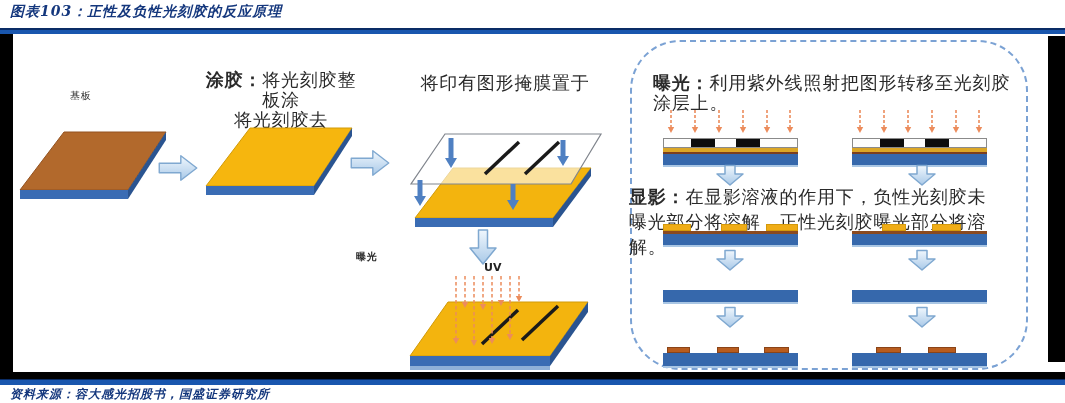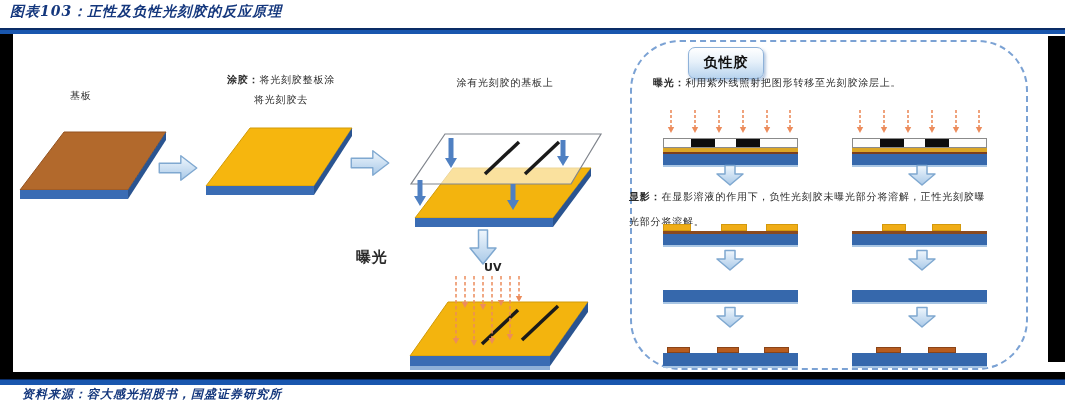--- a/index.html
+++ b/index.html
@@ -12,24 +12,24 @@
   .fig-title{left:10px;top:3px;font-size:14px;font-weight:bold;font-style:italic;
              color:#14377d;letter-spacing:1px;white-space:nowrap;}
   .top-rule{left:0;top:28px;width:1065px;height:6px;
             background:linear-gradient(to bottom,#0a2c66 0 2px,#1956ae 2px 100%);}
   .mat{background:#000;}
   .mat-left{left:0;top:34px;width:13px;height:339px;}
   .mat-right{left:1048px;top:36px;width:17px;height:326px;}
   .mat-bottom{left:0;top:372px;width:1065px;height:7px;}
   .bottom-rule{left:0;top:379px;width:1065px;height:5px;background:#1956ae;border-top:1px solid #0a2c66;}
   .src-line{left:10px;top:386px;font-size:12px;font-weight:bold;font-style:italic;
-            color:#14377d;letter-spacing:1px;white-space:nowrap;margin-left:12px;}
-
-  
-  .cntext{color:#2a2a2a;font-size:10px;letter-spacing:0.8px;line-height:20px;}
+            color:#14377d;letter-spacing:1px;white-space:nowrap;}
+
+  
+  .cntext{color:#2a2a2a;font-size:18px;letter-spacing:0.8px;line-height:20px;}
   .ctr{text-align:center;}
 
   
   .panel-border{left:630px;top:40px;width:398px;height:330px;border:2px dashed #7ba2d4;
                 border-radius:50px;box-sizing:border-box;}
   .chip{display:flex;align-items:center;justify-content:center;width:76px;height:32px;
         border:1.5px solid #8fb2d9;border-radius:7px;box-sizing:border-box;
         background:linear-gradient(180deg,#ffffff 0%,#e7f1fa 45%,#b9d4ee 100%);
         box-shadow:1.5px 2px 3px rgba(120,155,200,.55);
         font-weight:bold;font-size:14px;color:#111;letter-spacing:1px;}
@@ -106,21 +106,21 @@
     <polygon points="46,4 148,4 110,62 2,62" fill="#f6b60e" stroke="#d19a08" stroke-width="1"></polygon>
     <polygon points="2,62 110,62 110,71 2,71" fill="#3a6cb4"></polygon>
     <polygon points="110,62 148,4 148,12 110,71" fill="#2a5490"></polygon>
   </svg>
 
   <svg class="abs" style="left:349px;top:148px" width="42" height="30">
       <use href="#blockRight" width="42" height="30"></use>
     </svg>
 
   <div class="abs cntext ctr" style="left:405px;top:73px;width:200px">
-    <div>涂有光刻胶的基板上</div>
+    <div>将印有图形掩膜置于</div>
   </div>
 
   <svg class="abs" style="left:405px;top:122px" width="200" height="118">
     <polygon points="48,46 186,46 148,96 10,96" fill="#f3b40e" stroke="#d19a08" stroke-width="1"></polygon>
     <polygon points="10,96 148,96 148,105 10,105" fill="#3a6cb4"></polygon>
     <polygon points="148,96 186,46 186,54 148,105" fill="#2a5490"></polygon>
     <polygon points="40,12 196,12 166,62 6,62" fill="rgba(255,255,255,0.6)" stroke="#80858d" stroke-width="1.2"></polygon>
     <line x1="80" y1="52" x2="114" y2="20" stroke="#1a1a1a" stroke-width="3.5"></line>
     <line x1="120" y1="52" x2="154" y2="20" stroke="#1a1a1a" stroke-width="3.5"></line>
     <g stroke="#4f80c2" stroke-width="5">
@@ -134,21 +134,21 @@
         <polygon points="152,34 164,34 158,44"></polygon>
       <polygon points="9,74 21,74 15,84"></polygon>
         <polygon points="102,78 114,78 108,88"></polygon>
     </g>
   </svg>
 
   <svg class="abs" style="left:468px;top:228px" width="30" height="38">
       <use href="#blockDownTall" width="30" height="38"></use>
     </svg>
 
-  <div class="abs cntext b" style="left:356px;top:247px;font-size:15px">曝光</div>
+  <div class="abs cntext b" style="left:356px;top:247px;font-size:10px">曝光</div>
 
   <svg class="abs" style="left:398px;top:256px" width="200" height="118">
     <polygon points="50,46 190,46 152,100 12,100" fill="#f3b40e" stroke="#d19a08" stroke-width="1"></polygon>
     <polygon points="12,100 152,100 152,110 12,110" fill="#3a6cb4"></polygon>
     <polygon points="12,110 152,110 152,114 12,114" fill="#8fb0d8"></polygon>
     <polygon points="152,100 190,46 190,56 152,110" fill="#2a5490"></polygon>
     <line x1="84" y1="88" x2="120" y2="54" stroke="#1a1a1a" stroke-width="3.5"></line>
     <line x1="124" y1="84" x2="160" y2="50" stroke="#1a1a1a" stroke-width="3.5"></line>
     <text x="86" y="15" font-size="11" font-weight="bold" fill="#222" font-family="DejaVu Sans, sans-serif">UV</text>
     <g stroke="#ec8c5c" stroke-width="1.5" stroke-dasharray="3.5 2.5">
@@ -168,23 +168,20 @@
         <polygon points="85,54 81.8,48 88.2,48"></polygon>
       <polygon points="94,88 90.8,82 97.2,82"></polygon>
         <polygon points="103,50 99.8,44 106.2,44"></polygon>
       <polygon points="112,84 108.8,78 115.2,78"></polygon>
         <polygon points="121,46 117.8,40 124.2,40"></polygon>
     </g>
   </svg>
 
   <div class="abs panel-border"></div>
 
-  <div class="abs chip" style="left:688px;top:47px">
-    <span>负性胶</span>
-  </div>
 
   <div class="abs cntext" style="left:653px;top:73px;width:372px">
     <span class="b">曝光：</span><span>利用紫外线照射把图形转移至光刻胶涂层上。</span>
   </div>
 
   <div class="stack" style="left:663px;top:110px">
     <svg width="135" height="24">
       <use href="#dashArrow" x="4" width="8" height="24"></use>
         <use href="#dashArrow" x="28" width="8" height="24"></use>
       <use href="#dashArrow" x="52" width="8" height="24"></use>

